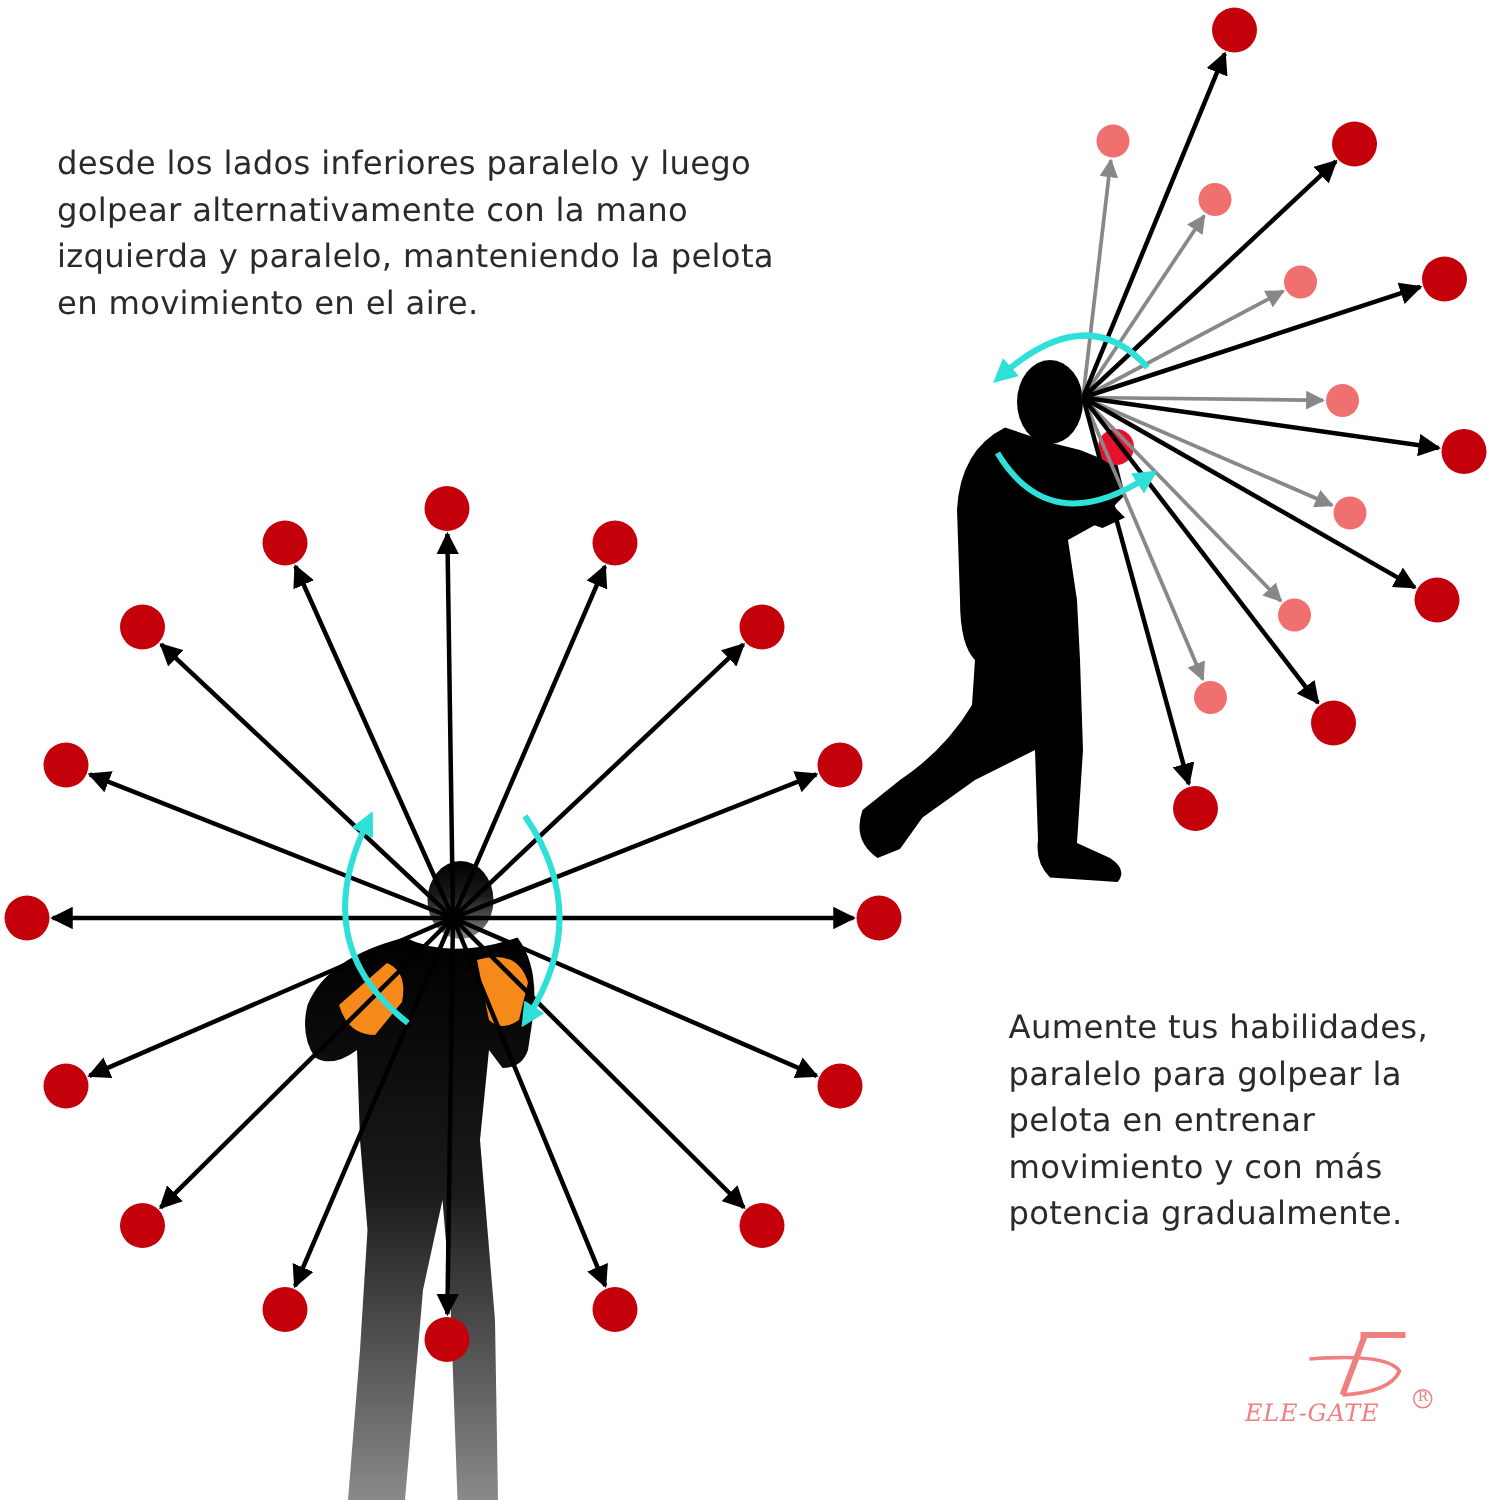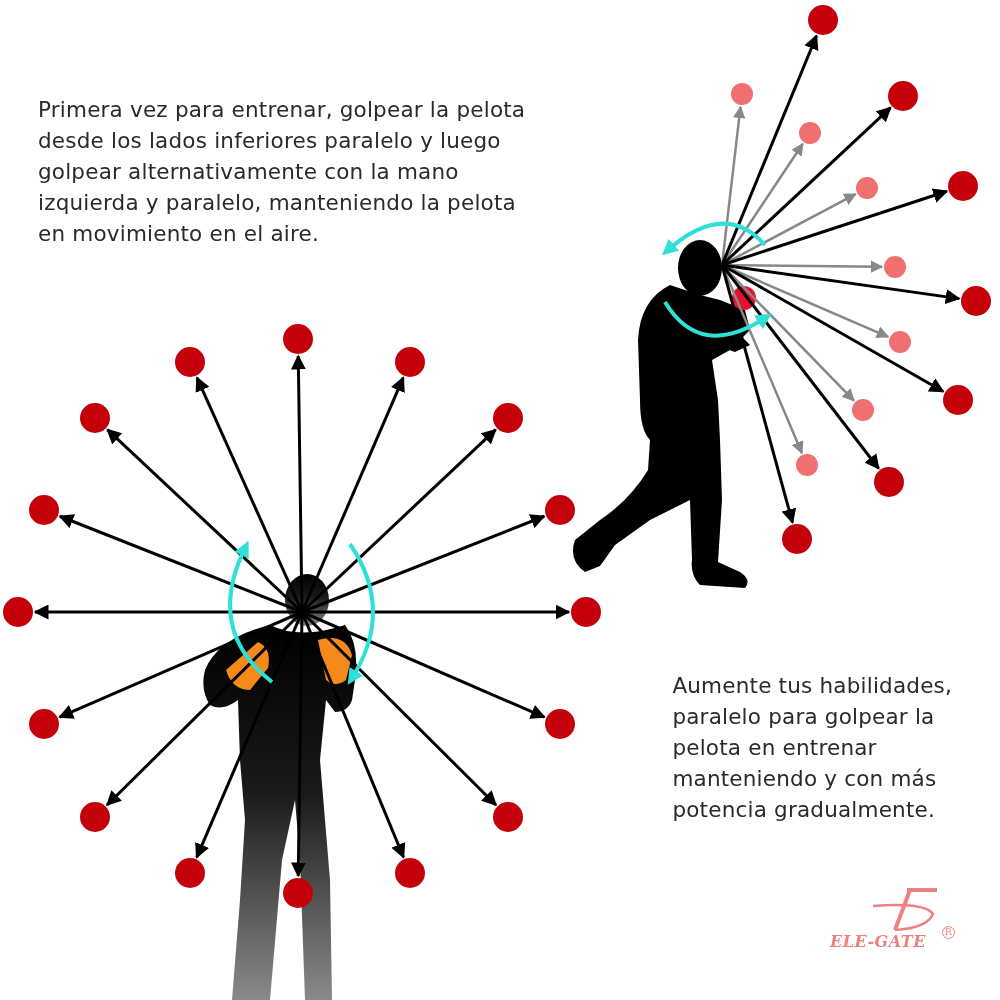--- a/index.html
+++ b/index.html
@@ -3,21 +3,21 @@
 <meta charset="utf-8">
 <style>
   html, body { margin:0; padding:0; background:#ffffff; }
   body { width:1000px; height:1000px; position:relative; overflow:hidden; font-family:"DejaVu Sans", sans-serif; }
   #canvas { position:absolute; left:0; top:0; width:1000px; height:1000px; }
   .text-block { position:absolute; color:#2a2a2a; font-size:21.5px; line-height:31px; letter-spacing:0.2px; }
   .text-block div { white-space:nowrap; }
   #text-top { left:38px; top:94px; text-align:left; }
   #text-bottom { right:48px; top:670px; text-align:left; }
   #logo { position:absolute; left:830px; top:880px; width:160px; height:90px; }
-  #logo-text { position:absolute; left:0; top:52px; font-family:"DejaVu Serif", serif; font-style:italic; font-weight:bold; font-size:16px; color:#f08080; letter-spacing:0.5px; }
+  #logo-text { position:absolute; left:0; top:52px; font-family:"DejaVu Serif", serif; font-style:italic; font-weight:normal; font-size:16px; color:#f08080; letter-spacing:0.5px; }
   #logo-reg { position:absolute; left:112px; top:46px; font-family:"DejaVu Serif", serif; font-size:9px; color:#f08080; border:1px solid #f08080; border-radius:50%; width:11px; height:11px; line-height:11px; text-align:center; }
 </style>
 </head>
 <body>
 
 <svg id="canvas" viewBox="0 0 1000 1000" xmlns="http://www.w3.org/2000/svg">
   <defs>
     <marker id="ah" viewBox="0 0 10 10" refX="9" refY="5" markerWidth="5" markerHeight="5" orient="auto">
       <path d="M0,0 L10,5 L0,10 z" fill="#000"></path>
     </marker>
@@ -124,32 +124,31 @@
         <circle cx="190" cy="873" r="15" fill="#c4000a"></circle>
         <circle cx="410" cy="873" r="15" fill="#c4000a"></circle>
         <circle cx="298" cy="893" r="15" fill="#c4000a"></circle>
       </g>
     <path d="M272,682 Q205,630 245,548" fill="none" stroke="#2fe0d8" stroke-width="4" marker-end="url(#ahc)"></path>
     <path d="M350,544 Q395,610 352,678" fill="none" stroke="#2fe0d8" stroke-width="4" marker-end="url(#ahc)"></path>
   </g>
 </svg>
 
 <div class="text-block" id="text-top">
-  <div>Primera vez para entrenar, golpear la pelota</div>
   <div>desde los lados inferiores paralelo y luego</div>
   <div>golpear alternativamente con la mano</div>
   <div>izquierda y paralelo, manteniendo la pelota</div>
   <div>en movimiento en el aire.</div>
 </div>
 
 <div class="text-block" id="text-bottom">
   <div>Aumente tus habilidades,</div>
   <div>paralelo para golpear la</div>
   <div>pelota en entrenar</div>
-  <div>manteniendo y con más</div>
+  <div>movimiento y con más</div>
   <div>potencia gradualmente.</div>
 </div>
 
 <div id="logo">
   <svg width="90" height="55" viewBox="0 0 90 55" style="position:absolute;left:35px;top:0;">
     <path d="M42,10 L72,10" stroke="#f08080" stroke-width="4" fill="none"></path>
     <path d="M45,10 L30,50" stroke="#f08080" stroke-width="4" fill="none"></path>
     <path d="M8,26 Q60,22 68,34 Q62,48 30,50" stroke="#f08080" stroke-width="2.5" fill="none"></path>
   </svg>
   <span id="logo-text">ELE-GATE</span>

